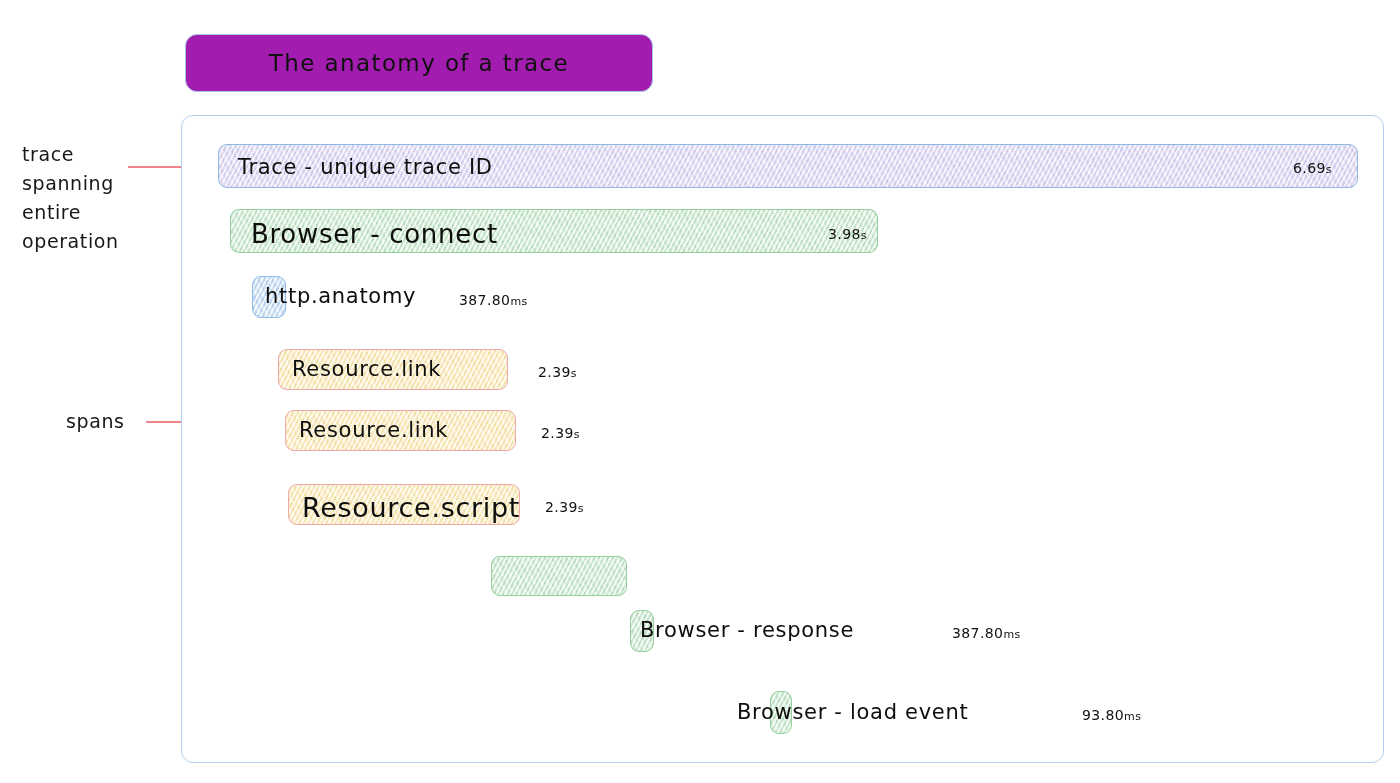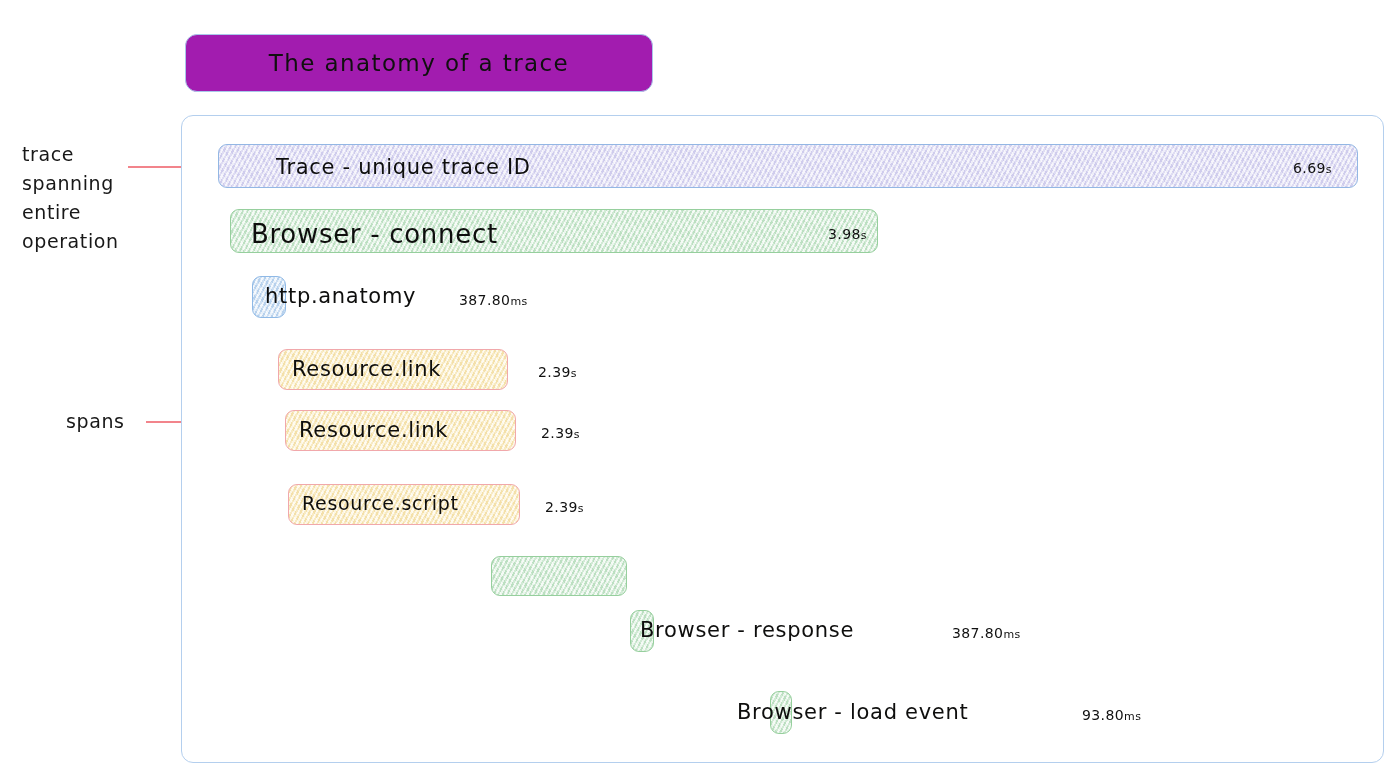--- a/index.html
+++ b/index.html
@@ -152,41 +152,41 @@
   <div class="leader-h" style="left:128px; top:166px; width:60px;"></div>
   <div class="bracket-v" style="left:188px; top:146px; height:42px;"></div>
 
   <div class="annotation" id="ann-spans">spans</div>
   <div class="leader-h" style="left:146px; top:421px; width:68px;"></div>
   <div class="span-rail"></div>
 
   <div class="trace-panel"></div>
 
   <div class="bar tex-purple" style="left:218px; top:144px; width:1140px; height:44px;"></div>
-  <div class="bar-label" style="left:238px; top:155px; font-size:21px;margin-left:38px;">Trace - unique trace ID</div>
+  <div class="bar-label" style="left:238px; top:155px; font-size:21px;">Trace - unique trace ID</div>
   <div class="dur" style="left:1293px; top:160px;"><span>6.69</span><span class="unit">s</span></div>
 
   <div class="bar tex-green" style="left:230px; top:209px; width:648px; height:44px;"></div>
   <div class="bar-label" style="left:251px; top:219px; font-size:26px;">Browser - connect</div>
   <div class="dur" style="left:828px; top:226px;"><span>3.98</span><span class="unit">s</span></div>
 
   <div class="bar tex-blue" style="left:252px; top:276px; width:34px; height:42px;"></div>
   <div class="bar-label" style="left:265px; top:284px; font-size:21px;">http.anatomy</div>
   <div class="dur" style="left:459px; top:292px;"><span>387.80</span><span class="unit">ms</span></div>
 
   <div class="bar tex-amber" style="left:278px; top:349px; width:230px; height:41px;"></div>
   <div class="bar-label" style="left:292px; top:357px; font-size:21px;">Resource.link</div>
   <div class="dur" style="left:538px; top:364px;"><span>2.39</span><span class="unit">s</span></div>
 
   <div class="bar tex-amber" style="left:285px; top:410px; width:231px; height:41px;"></div>
   <div class="bar-label" style="left:299px; top:418px; font-size:21px;">Resource.link</div>
   <div class="dur" style="left:541px; top:425px;"><span>2.39</span><span class="unit">s</span></div>
 
   <div class="bar tex-amber" style="left:288px; top:484px; width:232px; height:41px;"></div>
-  <div class="bar-label" style="left:302px; top:492px; font-size:19px;">Resource.script</div>
+  <div class="bar-label" style="left:302px; top:492px; font-size:27px;">Resource.script</div>
   <div class="dur" style="left:545px; top:499px;"><span>2.39</span><span class="unit">s</span></div>
 
   <div class="bar tex-green" style="left:491px; top:556px; width:136px; height:40px;"></div>
 
   <div class="bar tex-green" style="left:630px; top:610px; width:24px; height:42px;"></div>
   <div class="bar-label" style="left:640px; top:618px; font-size:21px;">Browser - response</div>
   <div class="dur" style="left:952px; top:625px;"><span>387.80</span><span class="unit">ms</span></div>
 
   <div class="bar tex-green" style="left:770px; top:691px; width:22px; height:43px;"></div>
   <div class="bar-label" style="left:737px; top:700px; font-size:21px;">Browser - load event</div>

